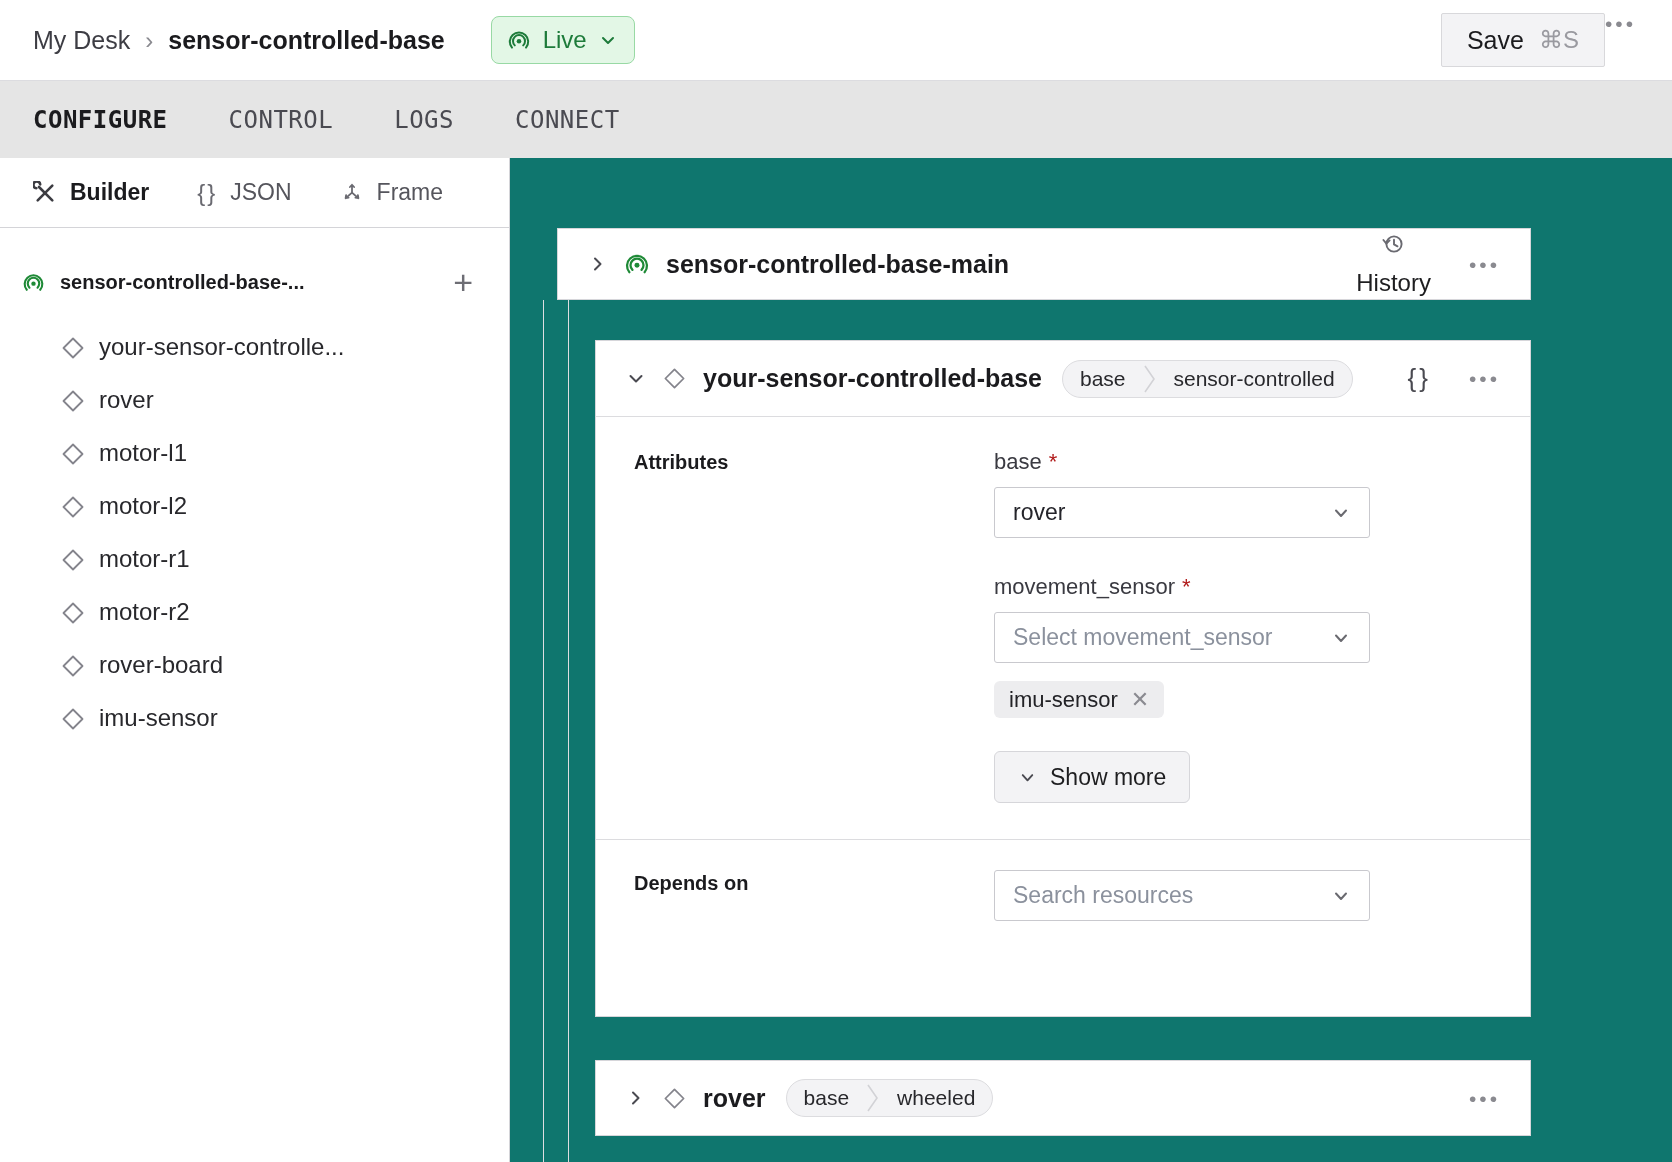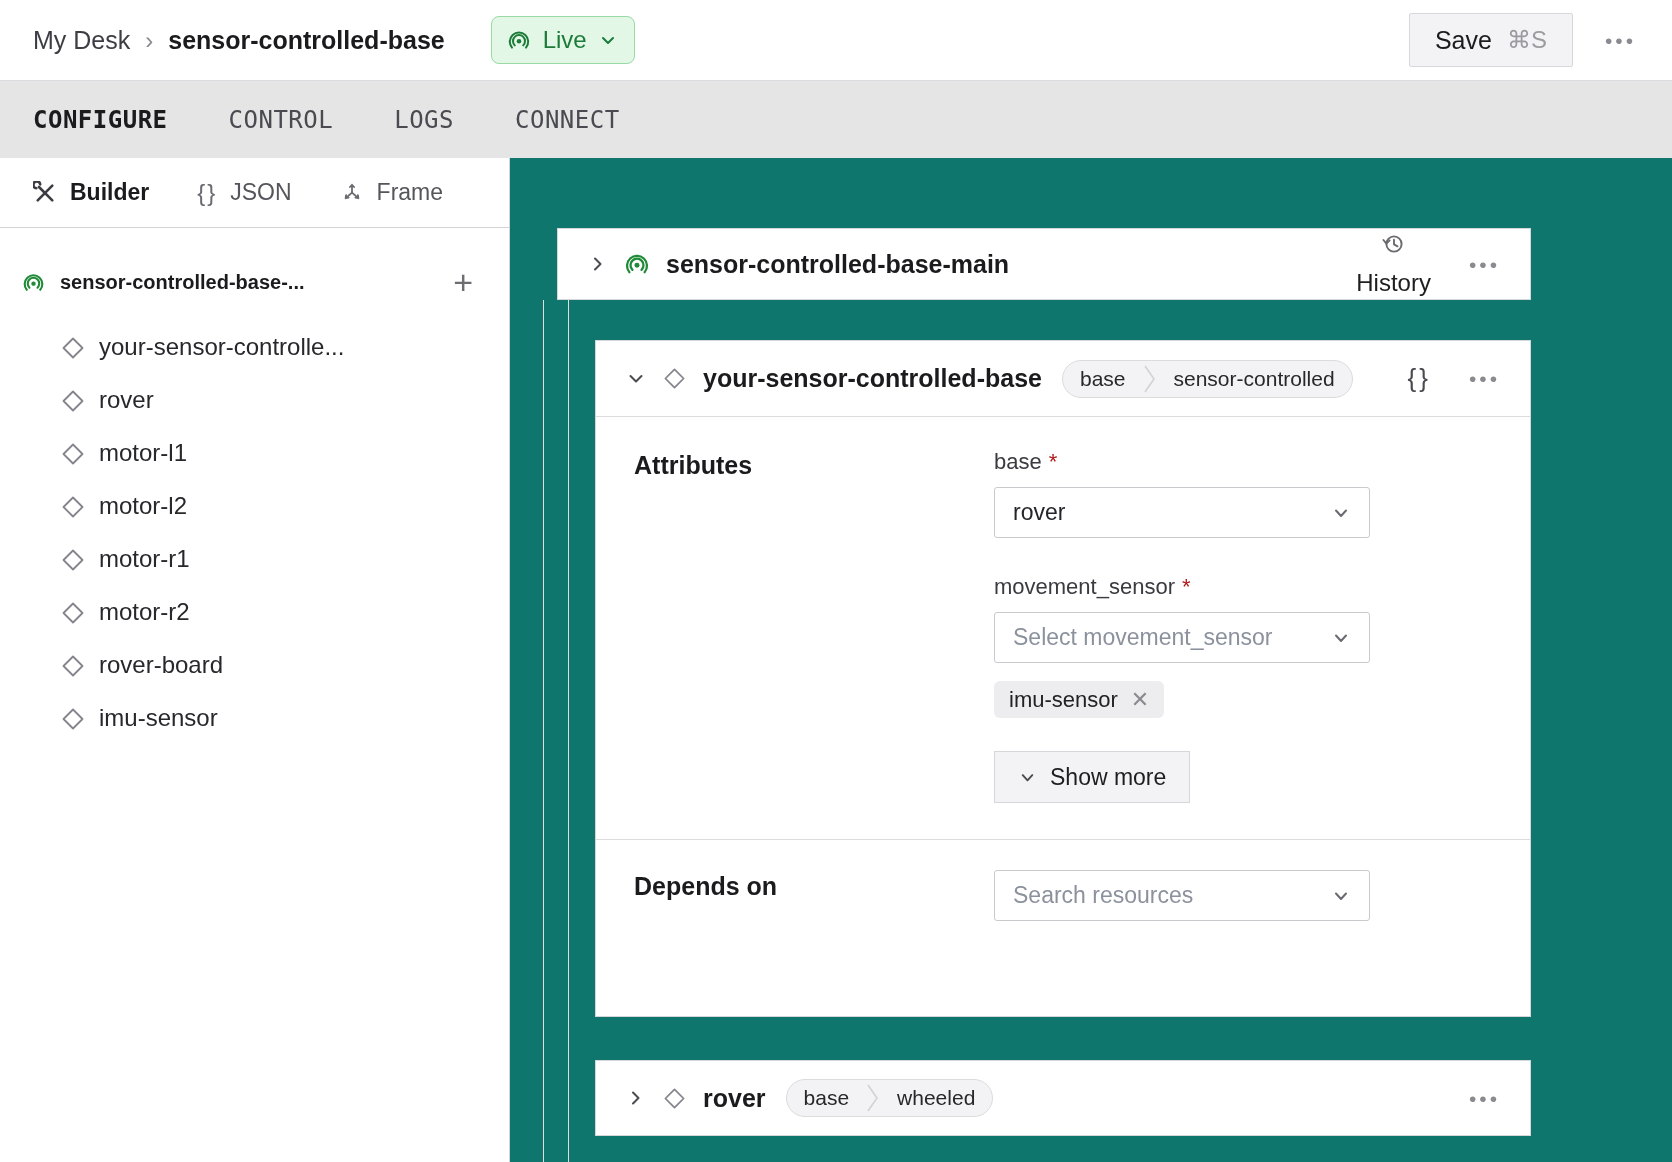--- a/index.html
+++ b/index.html
@@ -10,21 +10,21 @@
   svg { display: block; }
 
   
   .header { display: flex; align-items: center; height: 80px; padding: 0 36px 0 33px; background: #fff; }
   .breadcrumb { display: flex; align-items: center; gap: 15px; font-size: 25px; }
   .crumb-parent { color: #3d3d44; cursor: pointer; }
   .crumb-sep { color: #8a8a90; font-size: 24px; padding-top: 2px; }
   .crumb-current { font-weight: 700; color: #1b1b1e; }
   .live-badge { margin-left: 46px; display: flex; align-items: center; gap: 12px; height: 48px; padding: 0 17px 0 15px;
                 background: #e3f7e6; border: 1px solid #98d9a4; border-radius: 8px; color: #1d7b3a; font-size: 24px; cursor: pointer; }
-  .header-right { margin-left: auto; display: flex; align-items: center; gap: 32px; }
+  .header-right { margin-left: auto; display: flex; align-items: flex-start; }
   .save-btn { display: flex; align-items: center; gap: 15px; height: 54px; padding: 0 25px;
               background: #f3f3f5; border: 1px solid #d8d8db; border-radius: 2px; font-size: 25px; color: #1b1b1e; cursor: pointer; }
   .save-shortcut { color: #9a9aa0; font-size: 24px; }
   .dots { color: #8a8a90; font-size: 21px; letter-spacing: 3px; line-height: 1; cursor: pointer; white-space: nowrap; }
 
   
   .tabbar { display: flex; align-items: center; gap: 61px; height: 78px; padding: 0 33px;
             background: #e5e5e5; border-top: 1px solid #dcdce0; font-family: "DejaVu Sans Mono", monospace; }
   .tab { font-size: 24px; color: #4a4a51; letter-spacing: 0.5px; cursor: pointer; }
   .tab.active { font-weight: 700; color: #1b1b1e; }
@@ -60,35 +60,35 @@
   .history-btn { display: flex; align-items: center; gap: 13px; font-size: 24px; color: #1e1e20; cursor: pointer; flex-direction: column; }
 
   .component-card { margin: 40px 0 0 85px; width: 936px; }
   .comp-header { height: 76px; border-bottom: 1px solid #dcdcdf; }
   .badge { display: flex; align-items: center; height: 38px; margin-left: 4px; border: 1px solid #dcdcdf; background: #f3f3f5;
            border-radius: 20px; font-size: 21px; color: #28282c; overflow: hidden; white-space: nowrap; }
   .badge .seg { padding: 0 17px; }
   .braces-icon-text { font-size: 26px; letter-spacing: 3px; color: #4a4a51; cursor: pointer; }
 
   .section { display: flex; padding: 32px 38px 0 38px; }
-  .section-label { width: 360px; font-size: 25px; font-weight: 600; color: #1b1b1e; padding-top: 2px; }
+  .section-label { width: 360px; font-size: 20px; font-weight: 600; color: #1b1b1e; padding-top: 2px; }
   .fields { width: 376px; }
   .field-label { display: flex; gap: 7px; font-size: 22px; color: #3a3a41; }
   .req { color: #b11b1b; }
   .select { margin-top: 12px; height: 51px; border: 1px solid #c9c9ce; border-radius: 3px; background: #fff;
             display: flex; align-items: center; padding: 0 18px; font-size: 23px; color: #24242a; cursor: pointer; }
   .select .chev { margin-left: auto; color: #6a6a70; }
   .placeholder { color: #8b919d; }
   .field-movement { margin-top: 36px; }
   .chip-row { margin-top: 18px; }
   .chip { display: inline-flex; align-items: center; gap: 13px; height: 37px; background: #ededef; border-radius: 6px;
           padding: 0 15px; font-size: 22px; color: #222226; }
   .chip-x { color: #8a8a90; font-size: 22px; cursor: pointer; }
   .show-more { margin-top: 33px; display: inline-flex; align-items: center; gap: 13px; height: 52px; padding: 0 23px;
-               background: #f3f3f5; border: 1px solid #d6d6da; border-radius: 0; font-size: 23px; color: #1e1e20; cursor: pointer; }
+               background: #f3f3f5; border: 1px solid #d6d6da; border-radius: 6px; font-size: 23px; color: #1e1e20; cursor: pointer; }
   .divider { border-top: 1px solid #dcdcdf; margin-top: 36px; }
   .section.depends { padding: 30px 38px 95px 38px; }
 
   .rover-card { margin: 43px 0 0 85px; width: 936px; height: 76px; }
   .rover-card .card-row { height: 74px; }
 
   .chev-icon { color: #4a4a51; flex: 0 0 auto; }
   .green-ic { color: #1f8a37; flex: 0 0 auto; }
   .diamond-ic { color: #84848c; flex: 0 0 auto; }
   .gray-ic { color: #55555c; flex: 0 0 auto; }

